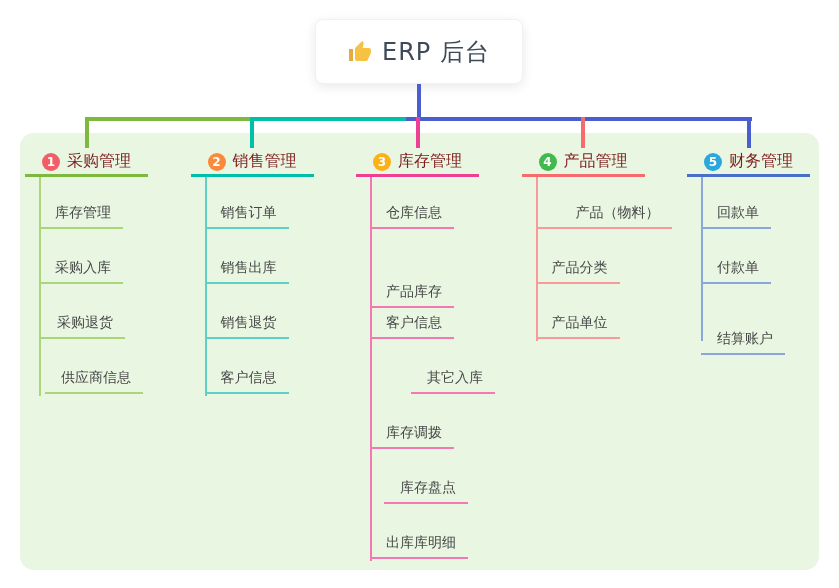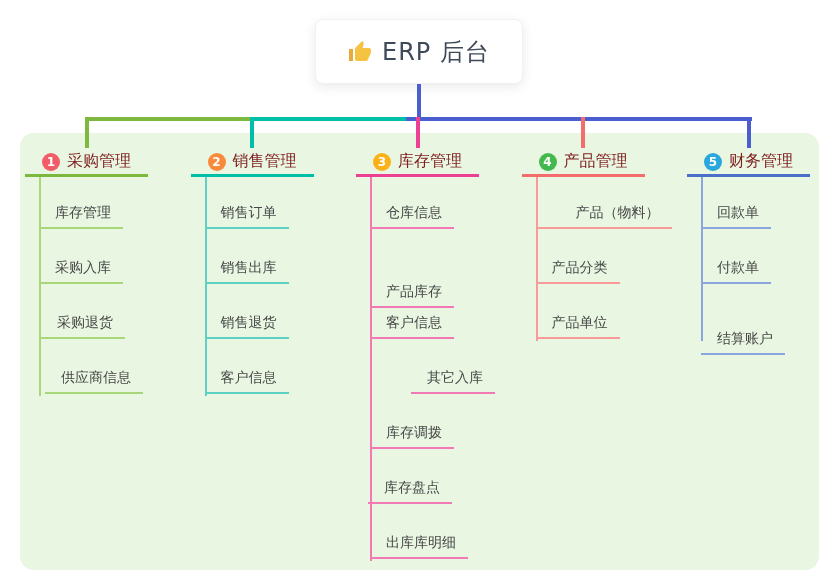--- a/index.html
+++ b/index.html
@@ -90,21 +90,21 @@
       <div class="branch-header" style="left: 356px; border-bottom-color: rgb(237, 63, 148); top: 149px;">
         <span class="badge" style="background: rgb(251, 177, 23);">3</span>
         <span class="branch-label">库存管理</span>
       </div>
       <div class="child-line" style="left: 370px; top: 177px; height: 384px; background: rgb(242, 121, 180);"></div>
       <div class="child-item" style="left: 370px; top: 197px; height: 32px; border-bottom-color: rgb(242, 121, 180);">仓库信息</div>
       <div class="child-item" style="left: 370px; top: 252px; height: 32px; border-bottom-color: rgb(242, 121, 180); margin-top: 24px;">产品库存</div>
       <div class="child-item" style="left: 370px; top: 307px; height: 32px; border-bottom-color: rgb(242, 121, 180);">客户信息</div>
       <div class="child-item" style="left: 370px; top: 362px; height: 32px; border-bottom-color: rgb(242, 121, 180); margin-left: 41px;">其它入库</div>
       <div class="child-item" style="left: 370px; top: 417px; height: 32px; border-bottom-color: rgb(242, 121, 180);">库存调拨</div>
-      <div class="child-item" style="left: 368px; top: 472px; height: 32px; border-bottom-color: rgb(242, 121, 180);">库存盘点</div>
+      <div class="child-item" style="left: 384px; top: 472px; height: 32px; border-bottom-color: rgb(242, 121, 180);">库存盘点</div>
       <div class="child-item" style="left: 370px; top: 527px; height: 32px; border-bottom-color: rgb(242, 121, 180);">出库库明细</div>
       <div class="drop" style="left: 581px; top: 117px; width: 4px; height: 31px; background: rgb(245, 108, 108);"></div>
       <div class="branch-header" style="left: 521.5px; border-bottom-color: rgb(245, 108, 108); top: 149px;">
         <span class="badge" style="background: rgb(66, 185, 77);">4</span>
         <span class="branch-label">产品管理</span>
       </div>
       <div class="child-line" style="left: 535.5px; top: 177px; height: 164px; background: rgb(248, 154, 154);"></div>
       <div class="child-item" style="left: 535.5px; top: 197px; height: 32px; border-bottom-color: rgb(248, 154, 154); padding-left: 40px;">产品（物料）</div>
       <div class="child-item" style="left: 535.5px; top: 252px; height: 32px; border-bottom-color: rgb(248, 154, 154);">产品分类</div>
       <div class="child-item" style="left: 535.5px; top: 307px; height: 32px; border-bottom-color: rgb(248, 154, 154);">产品单位</div>

